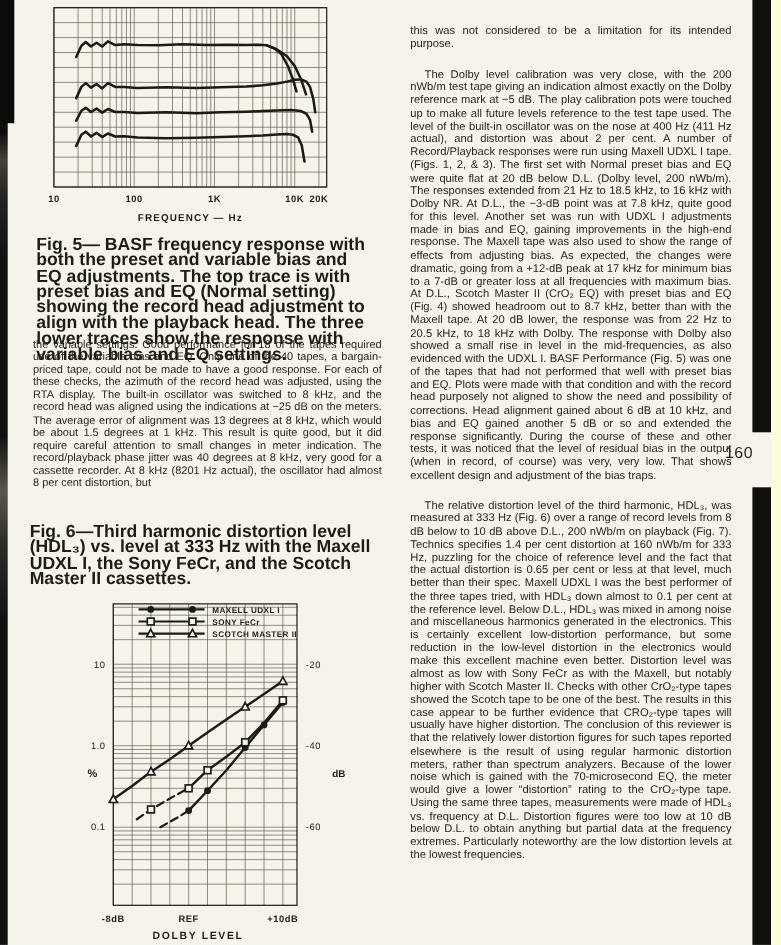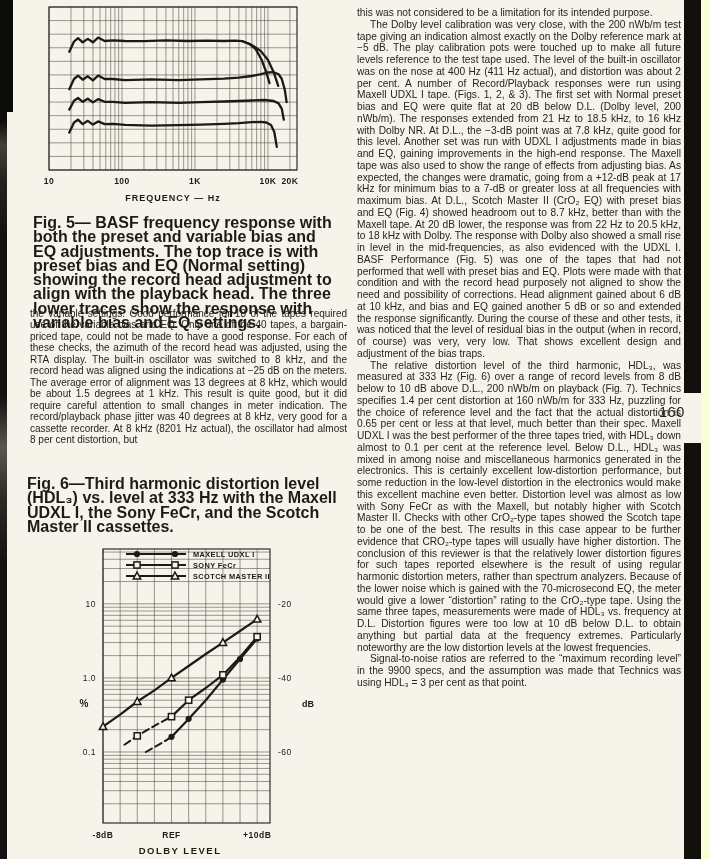--- a/index.html
+++ b/index.html
@@ -8,21 +8,21 @@
   
   .edge-left-main{position:absolute;left:0;top:0;width:7px;height:859px;
     background:linear-gradient(#0c0c0a 0%,#0c0c0a 14%,#454239 17%,#23221e 21%,#12110f 28%,#12110f 46%,#5a564e 52%,#2b2a25 58%,#12110f 66%,#12110f 100%);}
   .edge-left-top{position:absolute;left:0;top:0;width:13px;height:112px;background:#0b0b09;}
   .edge-right-black-top{position:absolute;left:684px;top:0;width:17px;height:393px;background:#11100d;}
   .edge-right-black-bottom{position:absolute;left:684px;top:443px;width:17px;height:416px;background:#11100d;}
   .edge-right-yellow{position:absolute;left:701px;top:0;width:9px;height:859px;background:#fbfcd8;}
   
   .col-left{position:absolute;left:0;top:0;width:355px;height:859px;}
   .col-right{position:absolute;left:357px;top:7px;width:324px;}
-  .col-right p{margin:0;font-size:10.2px;line-height:11.75px;text-align:justify;color:#25241f;}
+  .col-right p{margin:16px;font-size:10.2px;line-height:11.75px;text-align:justify;color:#25241f;}
   .col-right p.indent{text-indent:13px;}
   .body-para{position:absolute;left:30px;top:308px;width:317px;margin:0;
     font-size:10px;line-height:11.45px;text-align:justify;color:#25241f;}
   .fig-caption{position:absolute;margin:0;font-weight:700;color:#1c1b17;
     font-size:16px;line-height:14.3px;}
   #fig5-caption{left:33px;top:216px;width:302px;}
   #fig6-caption{left:27px;top:477px;width:312px;}
   .page-number{position:absolute;left:659px;top:404px;font-size:14.5px;letter-spacing:.5px;color:#1e1d19;}
   svg text{font-family:"Liberation Sans",sans-serif;fill:#1c1b17;}
   #fig5-svg{position:absolute;left:20px;top:2px;}
@@ -186,18 +186,17 @@
         <path d="M 97 31.1 L 100.7 37.9 L 93.3 37.9 Z" fill="#f6f4ea" stroke="#1b1a16" stroke-width="1.5"></path>
         <path d="M 135 31.1 L 138.7 37.9 L 131.3 37.9 Z" fill="#f6f4ea" stroke="#1b1a16" stroke-width="1.5"></path>
         <text x="153" y="38" font-size="7.4" text-anchor="start" font-weight="700" letter-spacing="0.4" fill="#1b1a16">SCOTCH MASTER II</text>
       </svg>
   </div>
 
   <div class="col-right">
     <p>this was not considered to be a limitation for its intended purpose.</p>
     <p class="indent">The Dolby level calibration was very close, with the 200 nWb/m test tape giving an indication almost exactly on the Dolby reference mark at −5 dB. The play calibration pots were touched up to make all future levels reference to the test tape used. The level of the built-in oscillator was on the nose at 400 Hz (411 Hz actual), and distortion was about 2 per cent. A number of Record/Playback responses were run using Maxell UDXL I tape. (Figs. 1, 2, &amp; 3). The first set with Normal preset bias and EQ were quite flat at 20 dB below D.L. (Dolby level, 200 nWb/m). The responses extended from 21 Hz to 18.5 kHz, to 16 kHz with Dolby NR. At D.L., the −3-dB point was at 7.8 kHz, quite good for this level. Another set was run with UDXL I adjustments made in bias and EQ, gaining improvements in the high-end response. The Maxell tape was also used to show the range of effects from adjusting bias. As expected, the changes were dramatic, going from a +12-dB peak at 17 kHz for minimum bias to a 7-dB or greater loss at all frequencies with maximum bias. At D.L., Scotch Master II (CrO₂ EQ) with preset bias and EQ (Fig. 4) showed headroom out to 8.7 kHz, better than with the Maxell tape. At 20 dB lower, the response was from 22 Hz to 20.5 kHz, to 18 kHz with Dolby. The response with Dolby also showed a small rise in level in the mid-frequencies, as also evidenced with the UDXL I. BASF Performance (Fig. 5) was one of the tapes that had not performed that well with preset bias and EQ. Plots were made with that condition and with the record head purposely not aligned to show the need and possibility of corrections. Head alignment gained about 6 dB at 10 kHz, and bias and EQ gained another 5 dB or so and extended the response significantly. During the course of these and other tests, it was noticed that the level of residual bias in the output (when in record, of course) was very, very low. That shows excellent design and adjustment of the bias traps.</p>
     <p class="indent">The relative distortion level of the third harmonic, HDL₃, was measured at 333 Hz (Fig. 6) over a range of record levels from 8 dB below to 10 dB above D.L., 200 nWb/m on playback (Fig. 7). Technics specifies 1.4 per cent distortion at 160 nWb/m for 333 Hz, puzzling for the choice of reference level and the fact that the actual distortion is 0.65 per cent or less at that level, much better than their spec. Maxell UDXL I was the best performer of the three tapes tried, with HDL₃ down almost to 0.1 per cent at the reference level. Below D.L., HDL₃ was mixed in among noise and miscellaneous harmonics generated in the electronics. This is certainly excellent low-distortion performance, but some reduction in the low-level distortion in the electronics would make this excellent machine even better. Distortion level was almost as low with Sony FeCr as with the Maxell, but notably higher with Scotch Master II. Checks with other CrO₂-type tapes showed the Scotch tape to be one of the best. The results in this case appear to be further evidence that CRO₂-type tapes will usually have higher distortion. The conclusion of this reviewer is that the relatively lower distortion figures for such tapes reported elsewhere is the result of using regular harmonic distortion meters, rather than spectrum analyzers. Because of the lower noise which is gained with the 70-microsecond EQ, the meter would give a lower “distortion” rating to the CrO₂-type tape. Using the same three tapes, measurements were made of HDL₃ vs. frequency at D.L. Distortion figures were too low at 10 dB below D.L. to obtain anything but partial data at the frequency extremes. Particularly noteworthy are the low distortion levels at the lowest frequencies.</p>
-    <p class="indent">Signal-to-noise ratios are referred to the “maximum recording level” in the 9900 specs, and the assumption was made that Technics was using HDL₃ = 3 per cent as that point.</p>
   </div>
 
   <div class="page-number">160</div>
 
 </div>
 
 </body></html>

